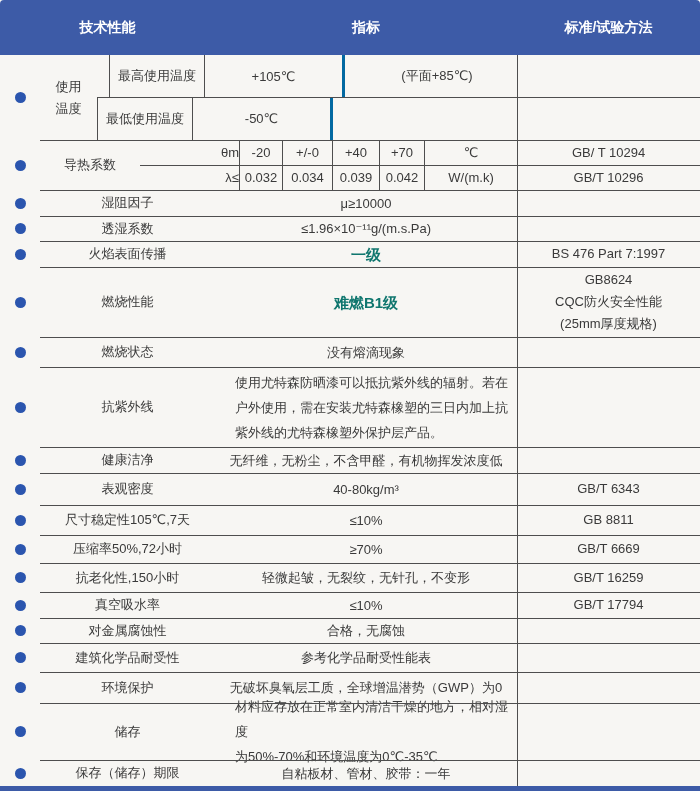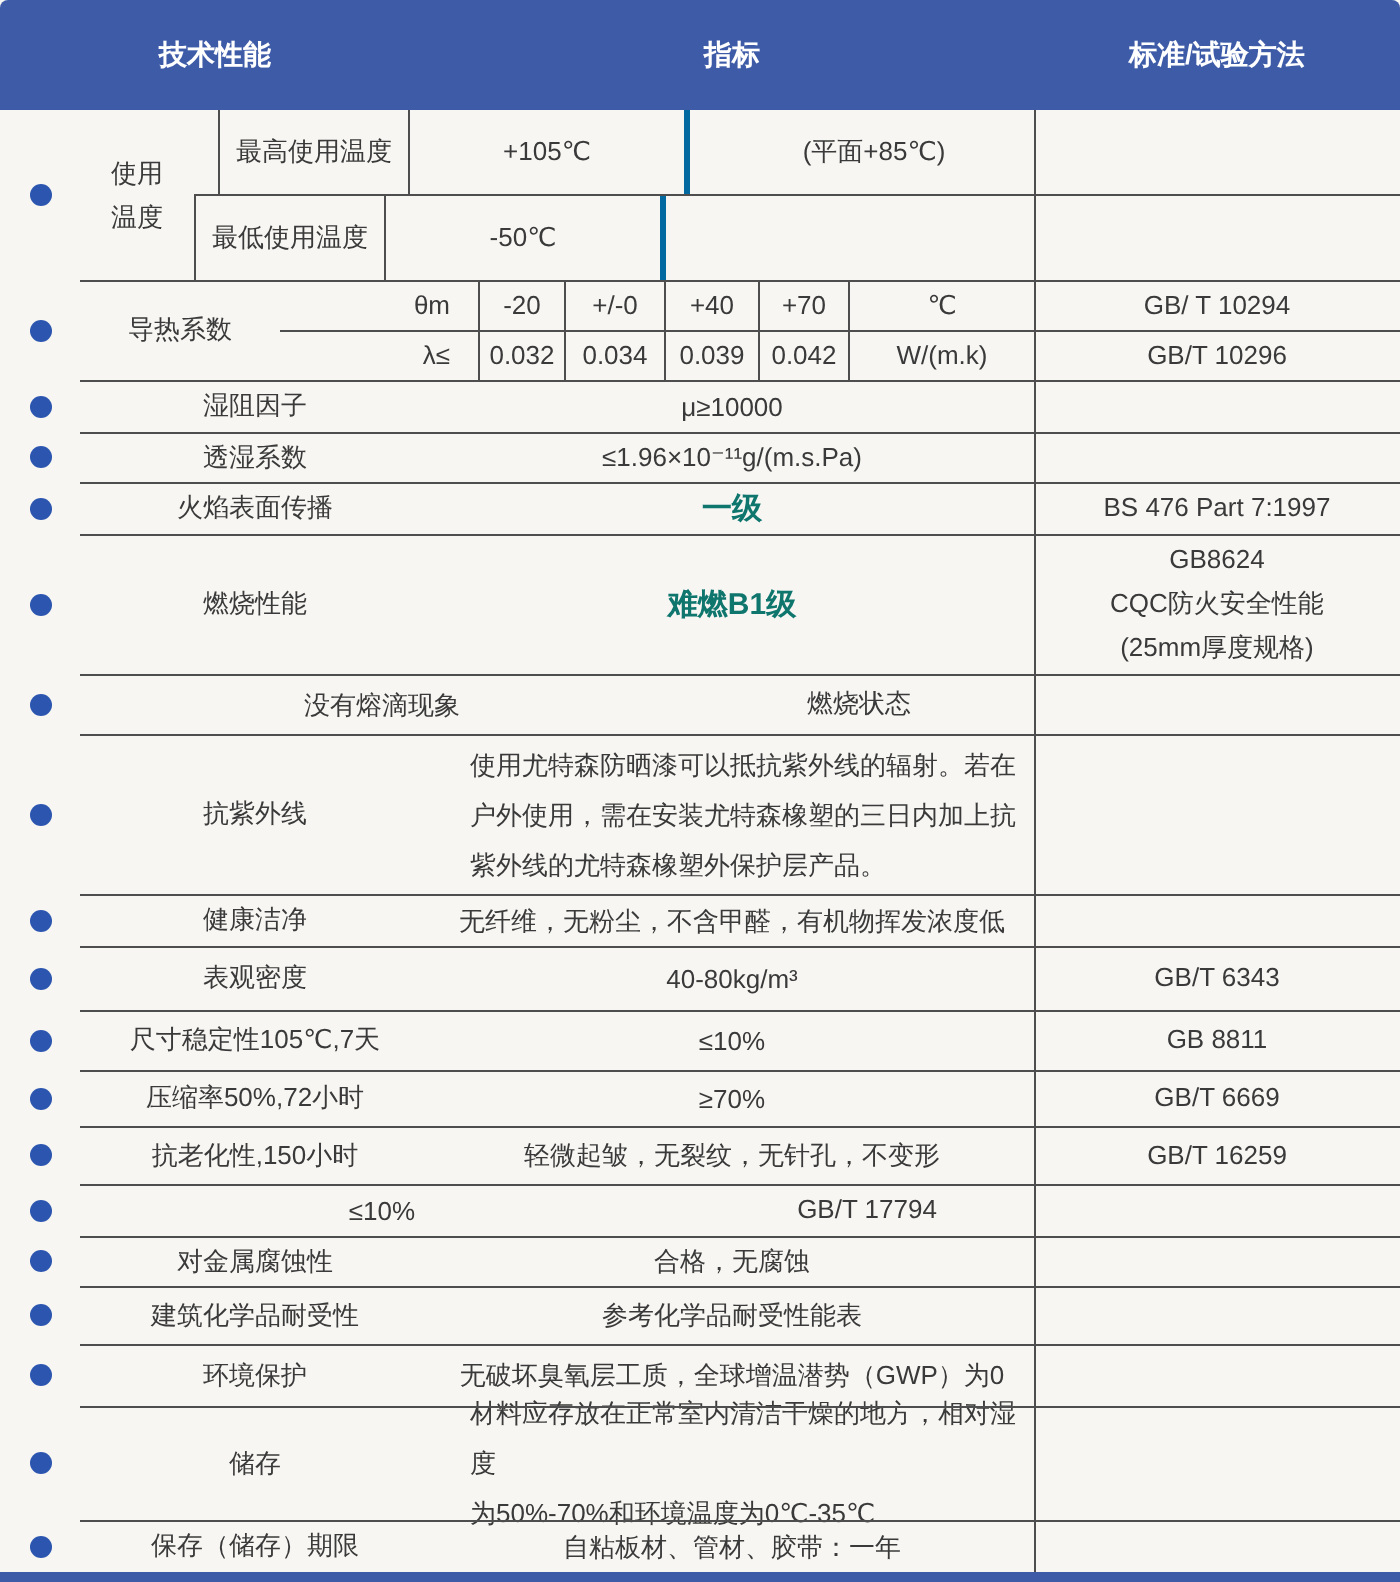--- a/index.html
+++ b/index.html
@@ -59,21 +59,21 @@
   }
   .r1-label{width:57px;flex:0 0 57px;white-space:pre-line;line-height:22px;}
   .r1-sublabel{width:96px;flex:0 0 96px;border-left:1px solid #4e4e4e;border-right:1px solid #4e4e4e;}
   .r1-value{width:140px;flex:0 0 140px;border-right:3px solid #0369a1;}
   .r1-note{width:184px;flex:0 0 184px;text-align:center;}
   .r1-std{width:183px;flex:0 0 183px;}
   .h42{height:42px;padding-left:12px;}
   .h43{height:43px;}
   
   .r2-label{width:100px;flex:0 0 100px;}
-  .r2-head{width:100px;flex:0 0 100px;justify-content:flex-end;padding-right:14px;border-right:1px solid #4e4e4e;}
+  .r2-head{width:100px;flex:0 0 100px;justify-content:flex-end;border-right:1px solid #4e4e4e;}
   .r2-c1{width:43px;flex:0 0 43px;border-right:1px solid #4e4e4e;}
   .r2-c2{width:50px;flex:0 0 50px;border-right:1px solid #4e4e4e;}
   .r2-c3{width:47px;flex:0 0 47px;border-right:1px solid #4e4e4e;}
   .r2-c4{width:45px;flex:0 0 45px;border-right:1px solid #4e4e4e;}
   .r2-unit{width:92px;flex:0 0 92px;}
   .r2-std{width:183px;flex:0 0 183px;}
   .h25{height:25px;}
   
   .bottombar{height:5px;background:#3d5ba7;}
 </style>
@@ -175,22 +175,22 @@
       <div class="cell value-cell accent">难燃B1级</div>
       <div class="cell std-cell pre">GB8624
 CQC防火安全性能
 (25mm厚度规格)</div>
     </div>
 
     <div class="row line" style="height:30px">
       <div class="bullet-cell">
           <span class="bullet"></span>
         </div>
+      <div class="cell label-cell">燃烧状态</div>
       <div class="cell value-cell">没有熔滴现象</div>
-      <div class="cell label-cell">燃烧状态</div>
       <div class="cell std-cell"></div>
     </div>
 
     <div class="row line" style="height:80px">
       <div class="bullet-cell">
           <span class="bullet"></span>
         </div>
       <div class="cell label-cell">抗紫外线</div>
       <div class="cell value-cell left pre">使用尤特森防晒漆可以抵抗紫外线的辐射。若在
 户外使用，需在安装尤特森橡塑的三日内加上抗
@@ -240,20 +240,21 @@
         </div>
       <div class="cell label-cell">抗老化性,150小时</div>
       <div class="cell value-cell">轻微起皱，无裂纹，无针孔，不变形</div>
       <div class="cell std-cell">GB/T 16259</div>
     </div>
 
     <div class="row line" style="height:26px">
       <div class="bullet-cell">
           <span class="bullet"></span>
         </div>
+      <div class="cell label-cell">真空吸水率</div>
       <div class="cell value-cell">≤10%</div>
       <div class="cell std-cell">GB/T 17794</div>
     </div>
 
     <div class="row line" style="height:25px">
       <div class="bullet-cell">
           <span class="bullet"></span>
         </div>
       <div class="cell label-cell">对金属腐蚀性</div>
       <div class="cell value-cell">合格，无腐蚀</div>

